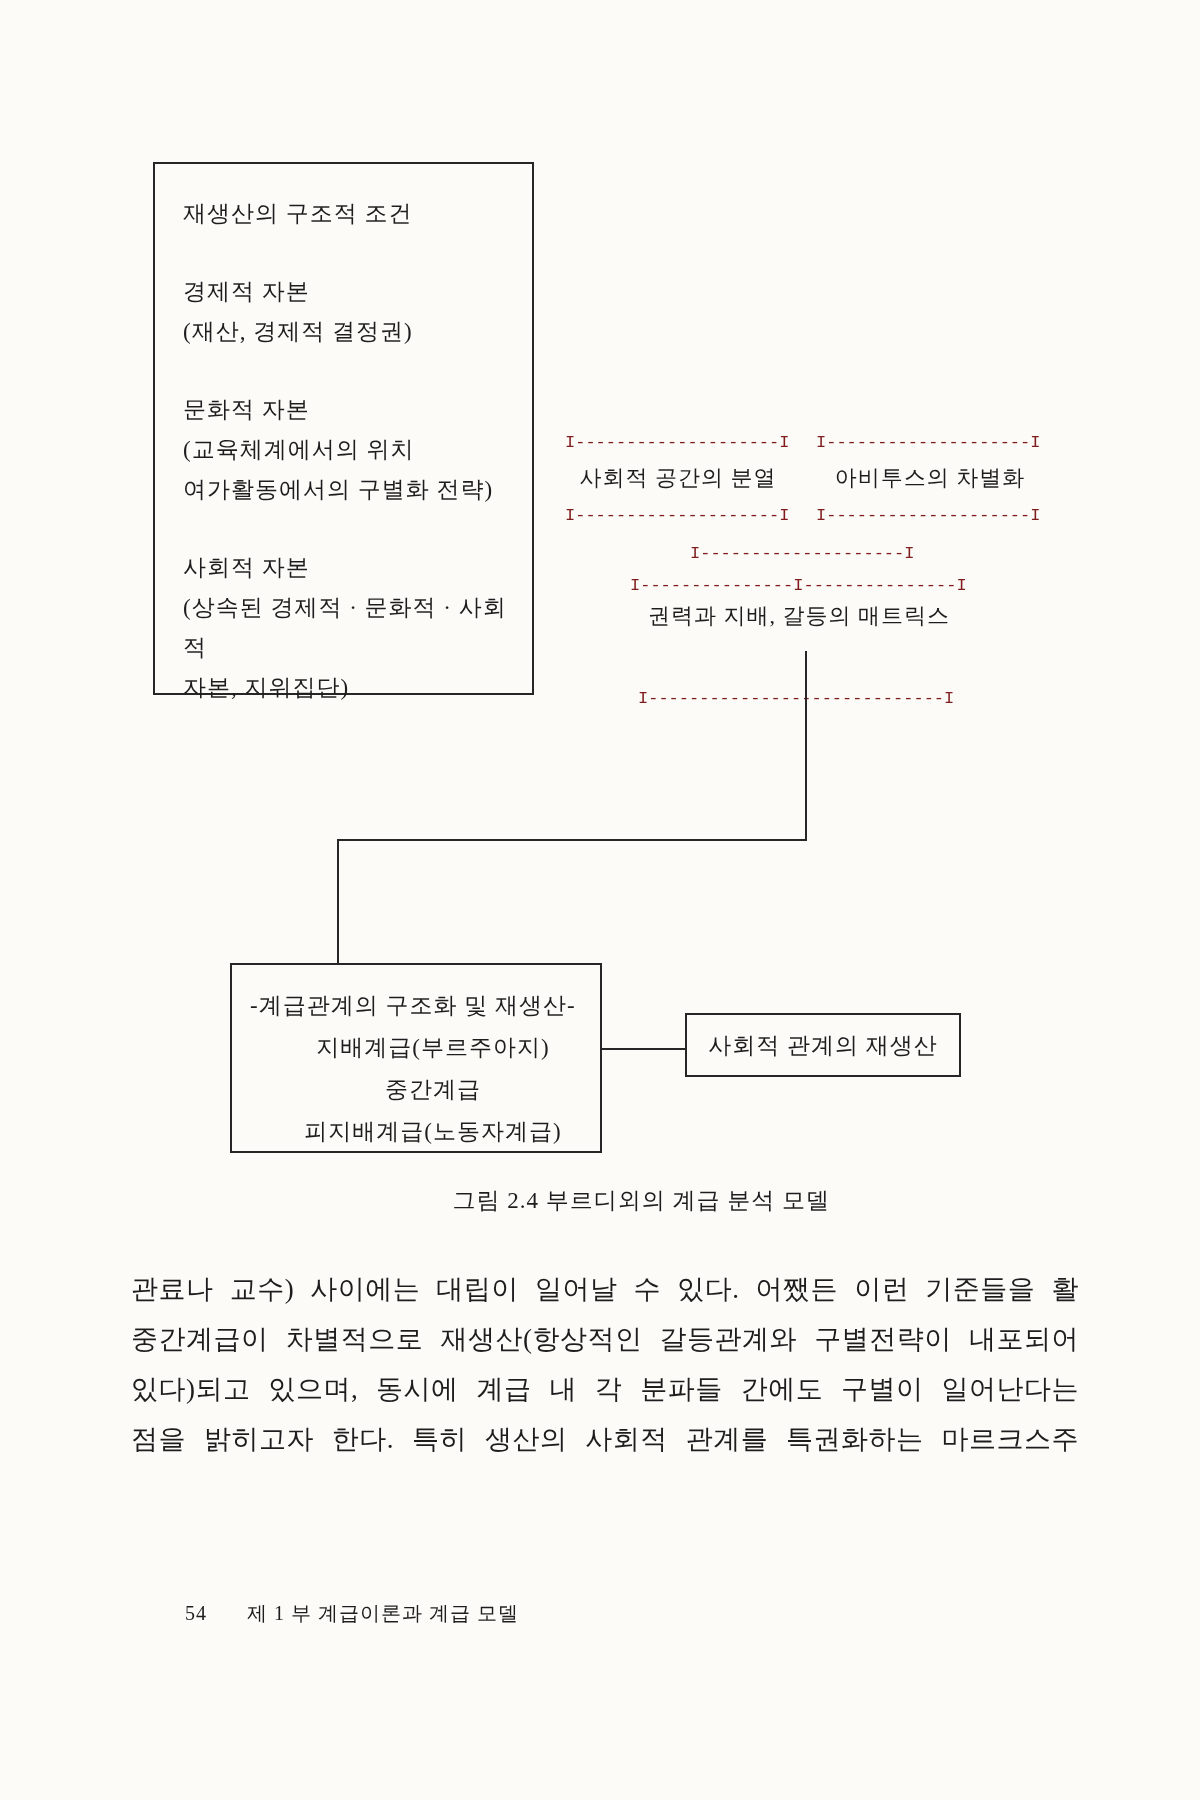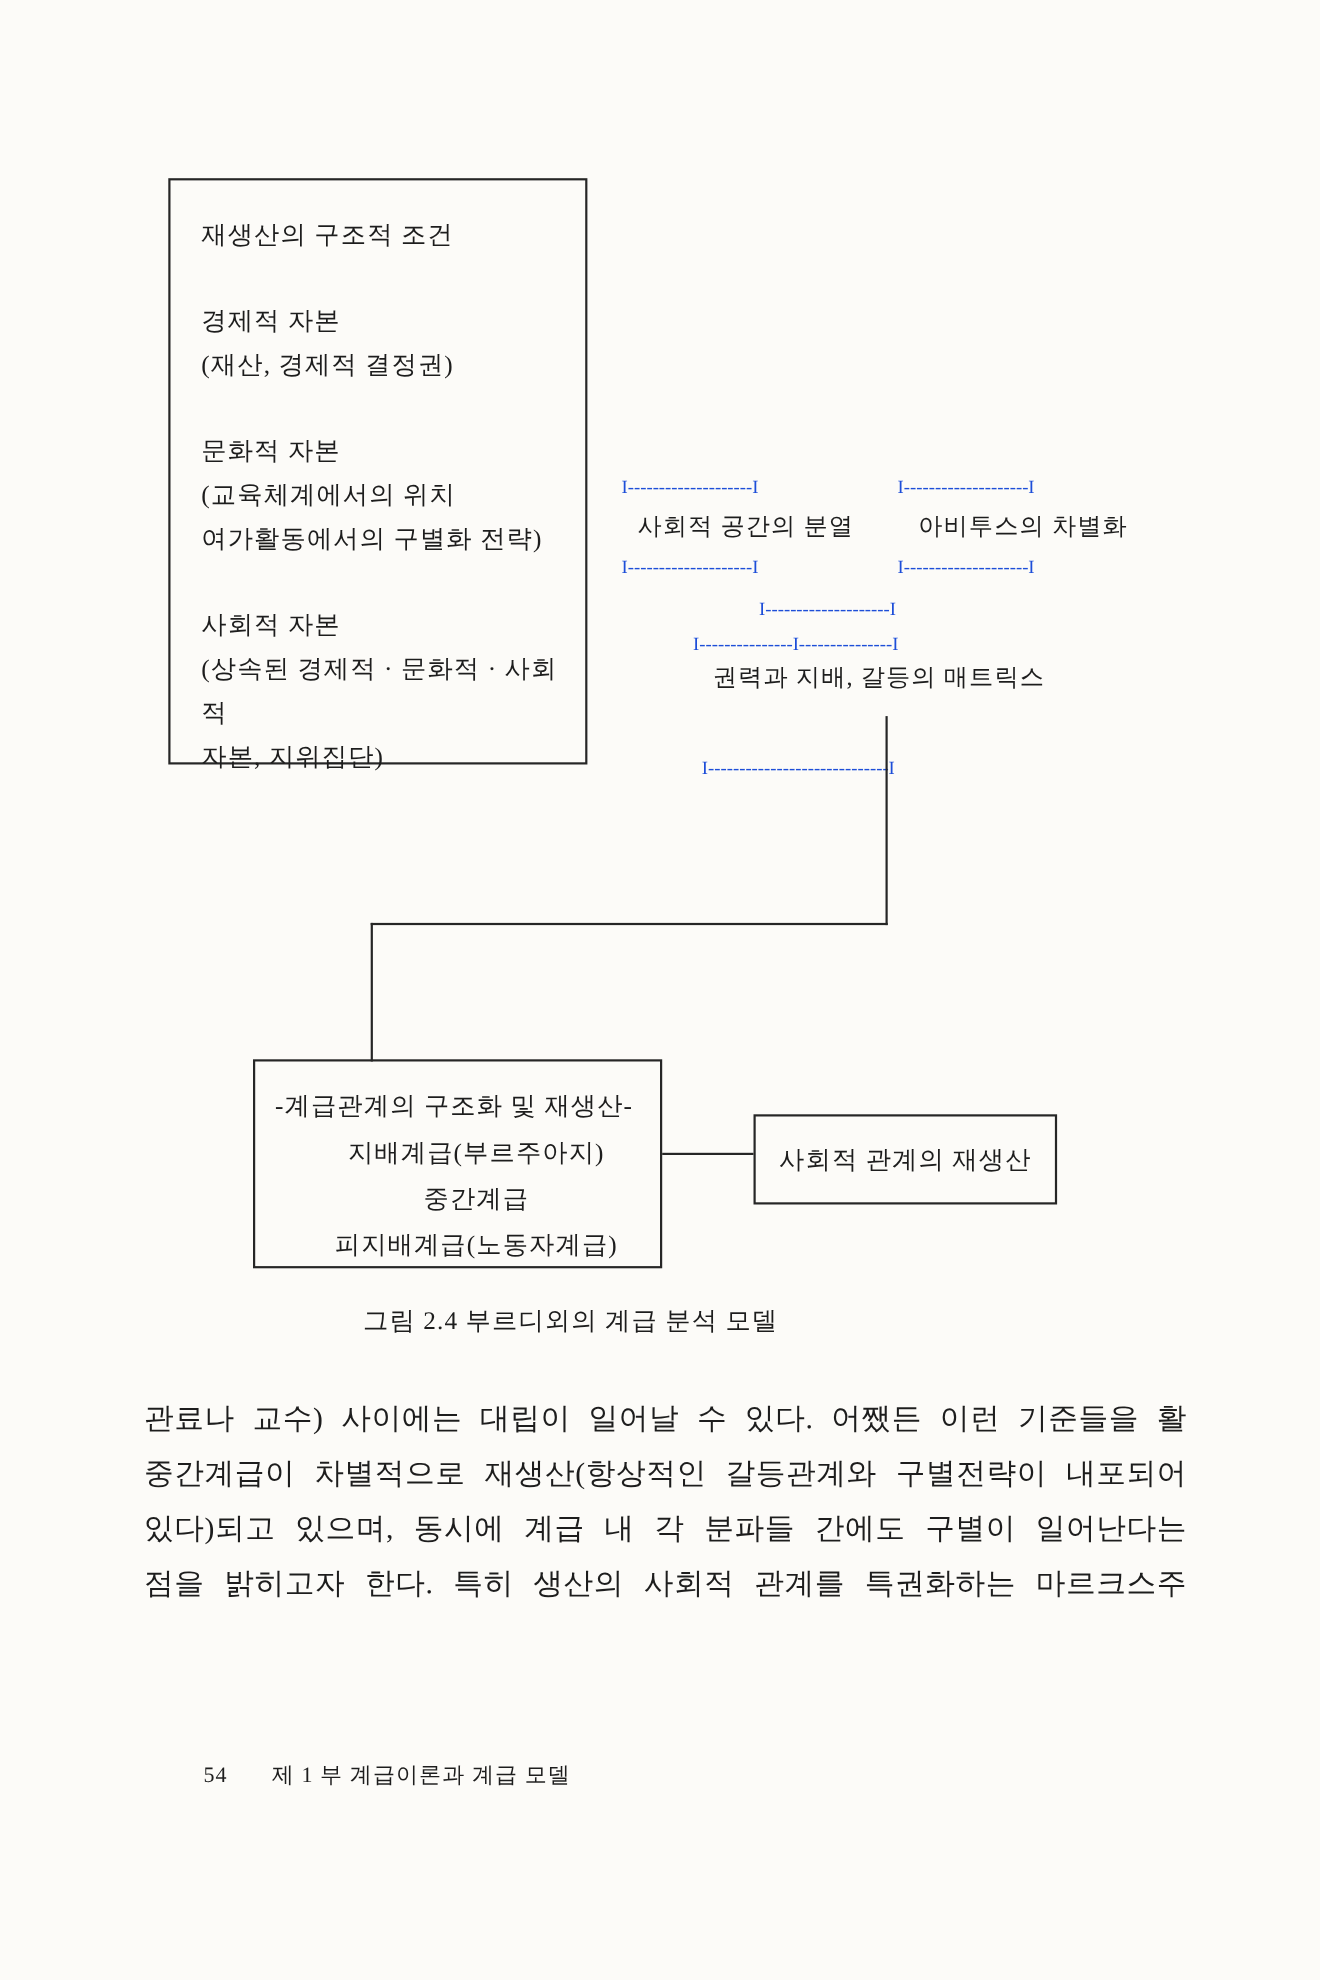--- a/index.html
+++ b/index.html
@@ -28,47 +28,47 @@
   .cond-group{margin-top:38px;}
   .cond-group:first-of-type{margin-top:40px;}
   .classes-box{
     left:230px;top:963px;width:372px;height:190px;
     padding:20px 8px 0 18px;
     font-size:23px;line-height:42px;
     letter-spacing:1px;
   }
   .classes-box .item{padding-left:24px;text-align:center;}
   .social-box{
-    left:685px;top:1013px;width:276px;height:82px;
+    left:685px;top:1013px;width:276px;height:64px;
     font-size:23px;letter-spacing:1px;
     display:flex;align-items:center;justify-content:center;
     text-align:center;
   }
   
   .dashrow{
     position:absolute;
-    font-family:Liberation Serif, serif;
+    font-family:Liberation Mono, monospace;
     font-size:17px;line-height:22px;
     white-space:pre;
-    color:#1d4ed8;
+    color:#7f1d1d;
   }
   .mlabel{
     position:absolute;
     font-size:22px;line-height:30px;
     letter-spacing:1px;
     text-align:center;
     white-space:nowrap;
   }
   
   .hline{position:absolute;height:0;border-top:2px solid #262626;}
   .vline{position:absolute;width:0;border-left:2px solid #262626;}
   
   .caption{
     position:absolute;left:330px;top:1185px;width:500px;
-    font-size:23px;text-align:left;letter-spacing:1px;
+    font-size:23px;text-align:right;letter-spacing:1px;
     white-space:nowrap;
   }
   .bodytext{
     position:absolute;left:131px;top:1264px;width:948px;
     font-size:27px;line-height:50px;
     letter-spacing:0.5px;
   }
   .bodyline{
     text-align:justify;
     text-align-last:justify;

